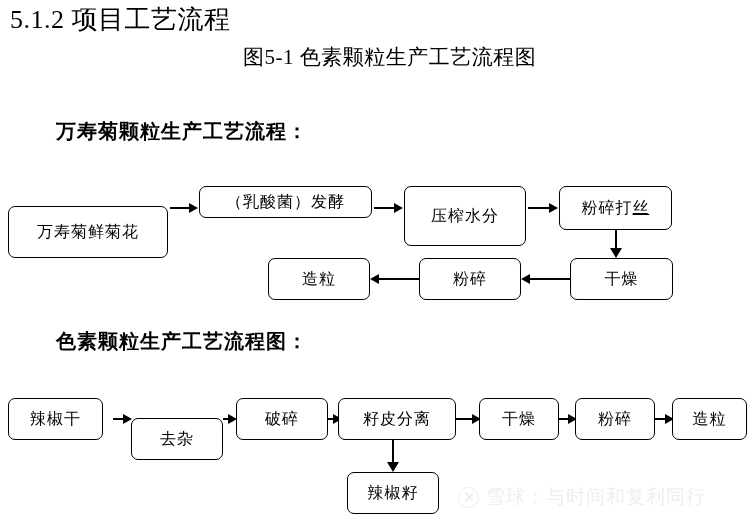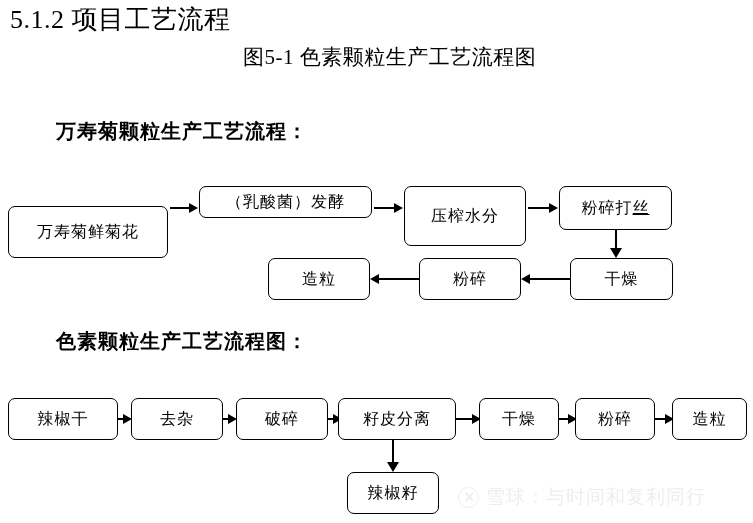--- a/index.html
+++ b/index.html
@@ -209,25 +209,25 @@
   <div class="shaft" style="left:8px; width:41px;"></div>
   <div class="head"></div>
 </div>
 <div class="conn h left" style="left:370px; top:258px; width:49px; height:42px;">
   <div class="shaft" style="left:8px; width:41px;"></div>
   <div class="head"></div>
 </div>
 
 <div class="flow-title" id="flow2-title">色素颗粒生产工艺流程图：</div>
 
-<div class="node" style="left:8px; top:398px; width:110px; height:42px;">
+<div class="node" style="left:8px; top:398px; width:95px; height:42px;">
   <span class="label">辣椒干</span>
 </div>
 
-<div class="node" style="left:131px; top:398px; width:92px; height:42px;">
+<div class="node" style="left:131px; top:418px; width:92px; height:42px;">
   <span class="label">去杂</span>
 </div>
 
 <div class="node" style="left:236px; top:398px; width:92px; height:42px;">
   <span class="label">破碎</span>
 </div>
 
 <div class="node" style="left:338px; top:398px; width:118px; height:42px;">
   <span class="label">籽皮分离</span>
 </div>

